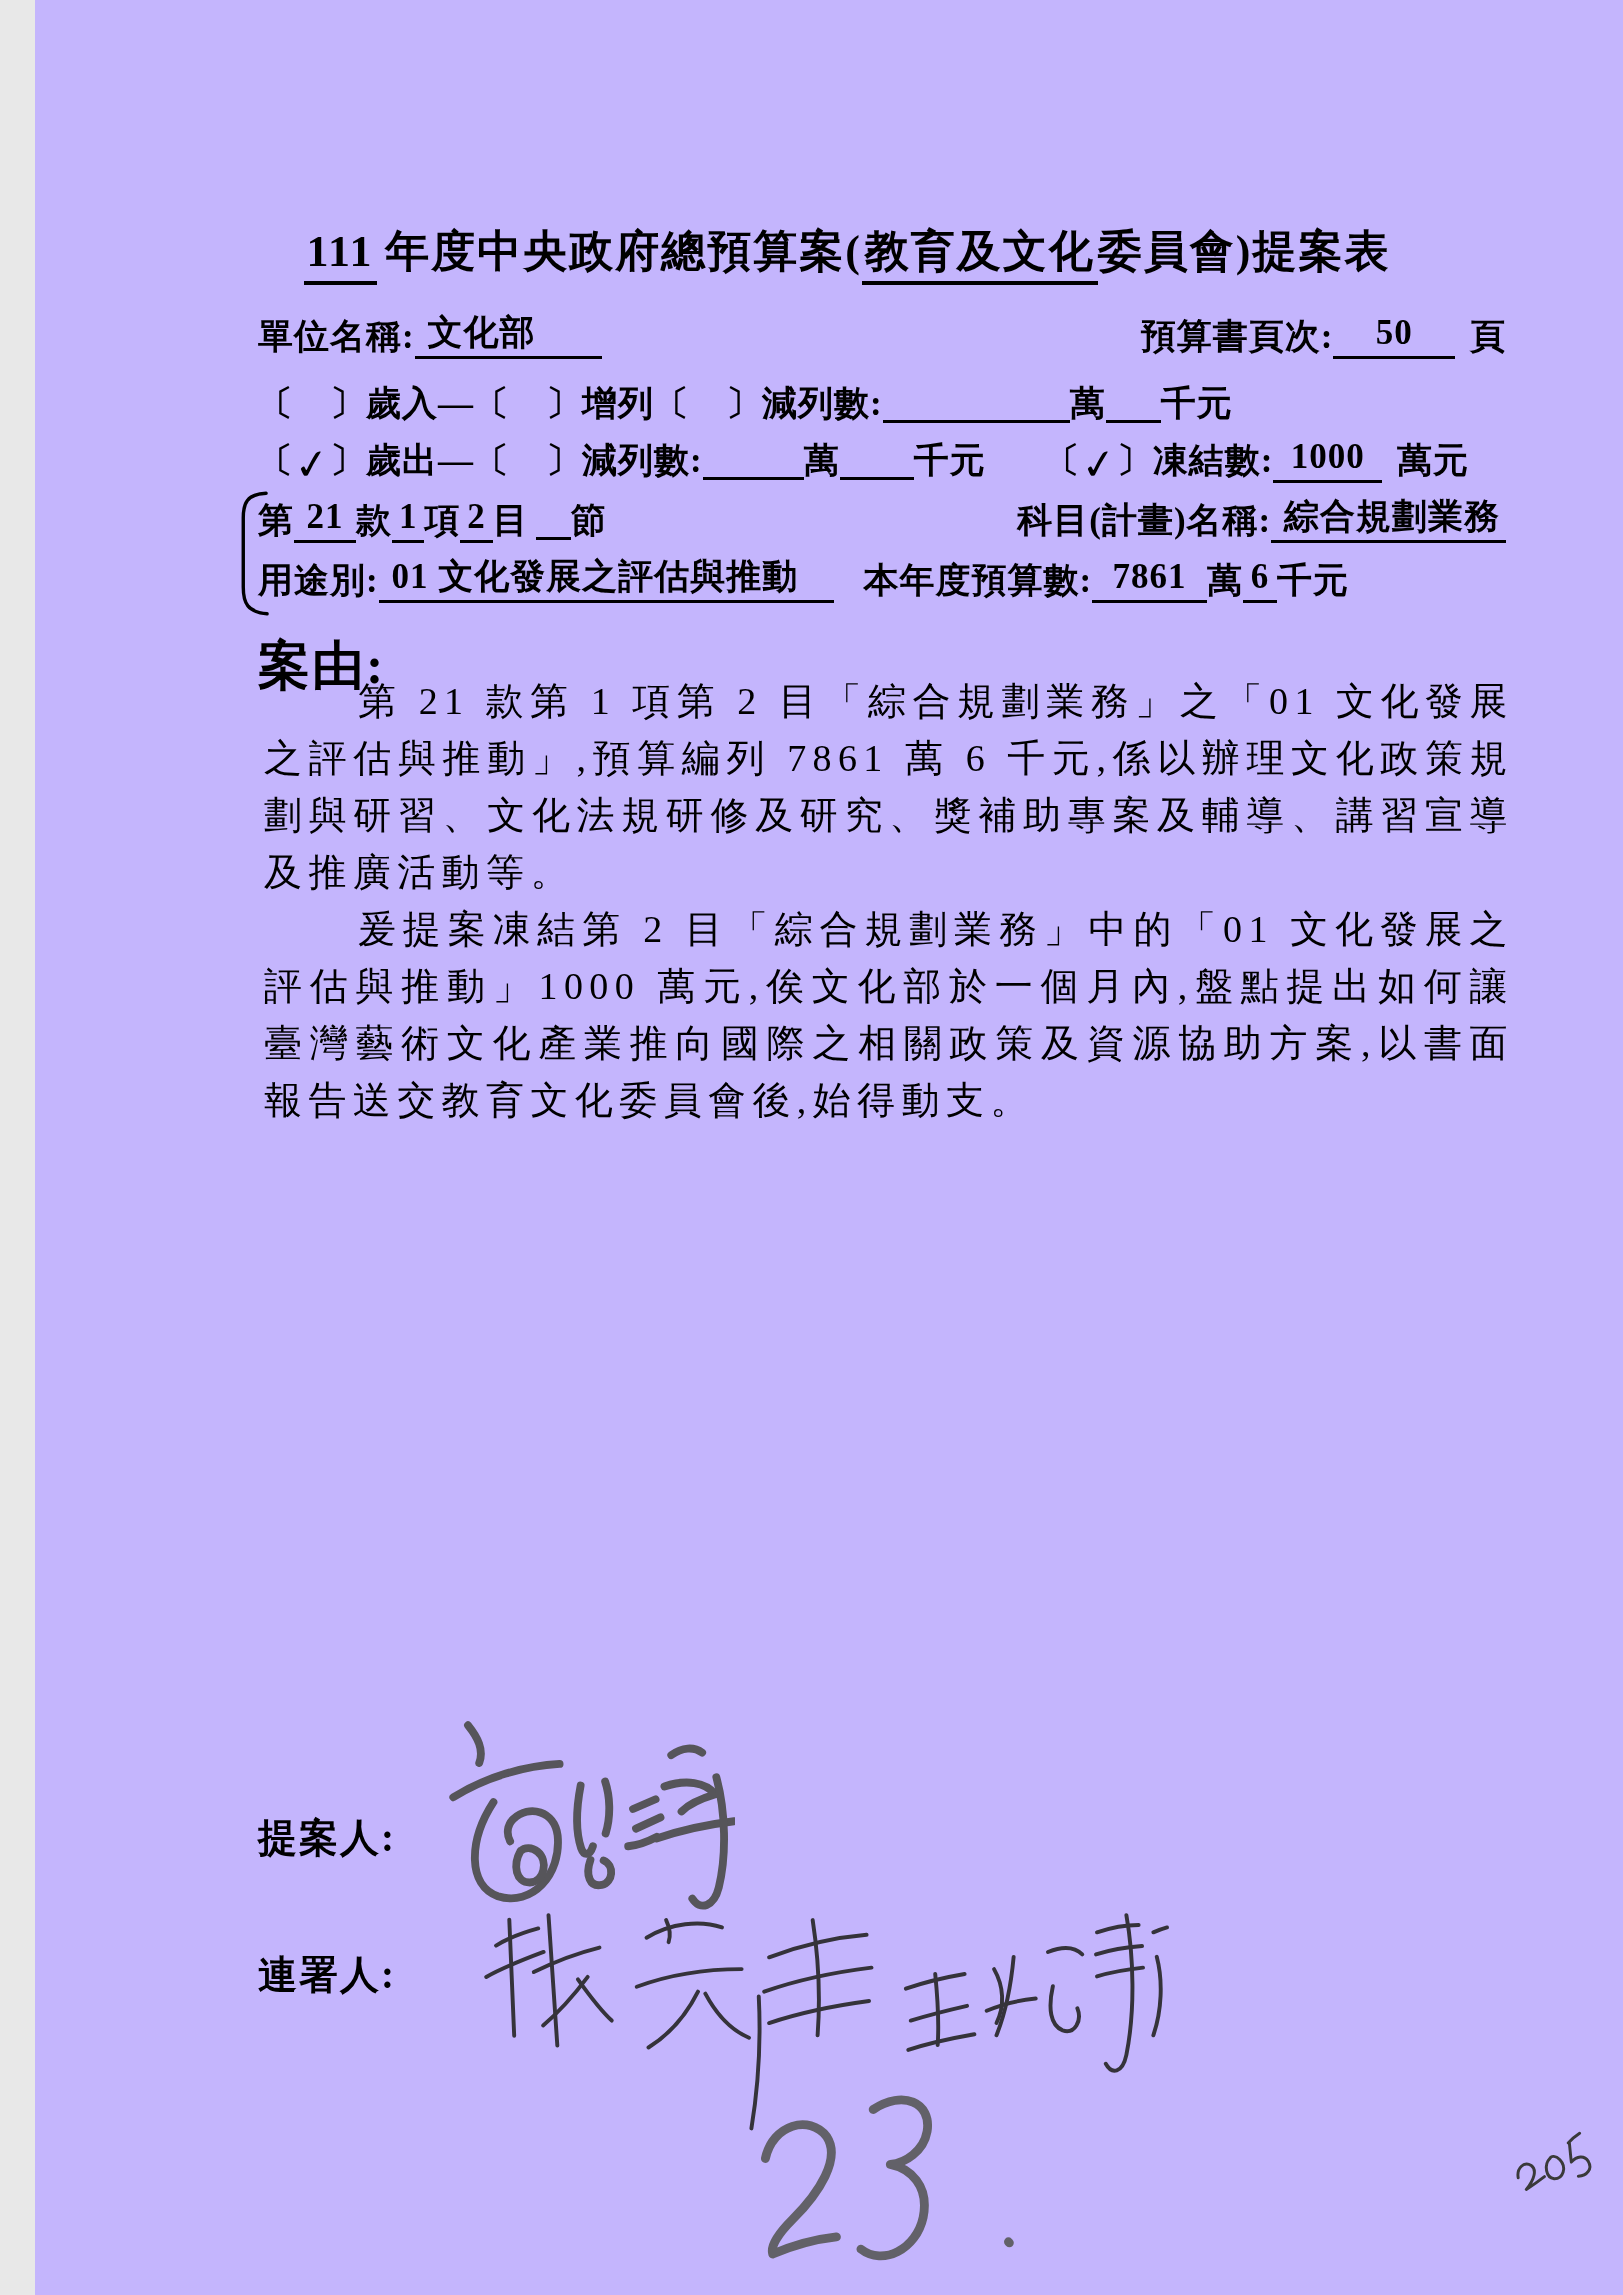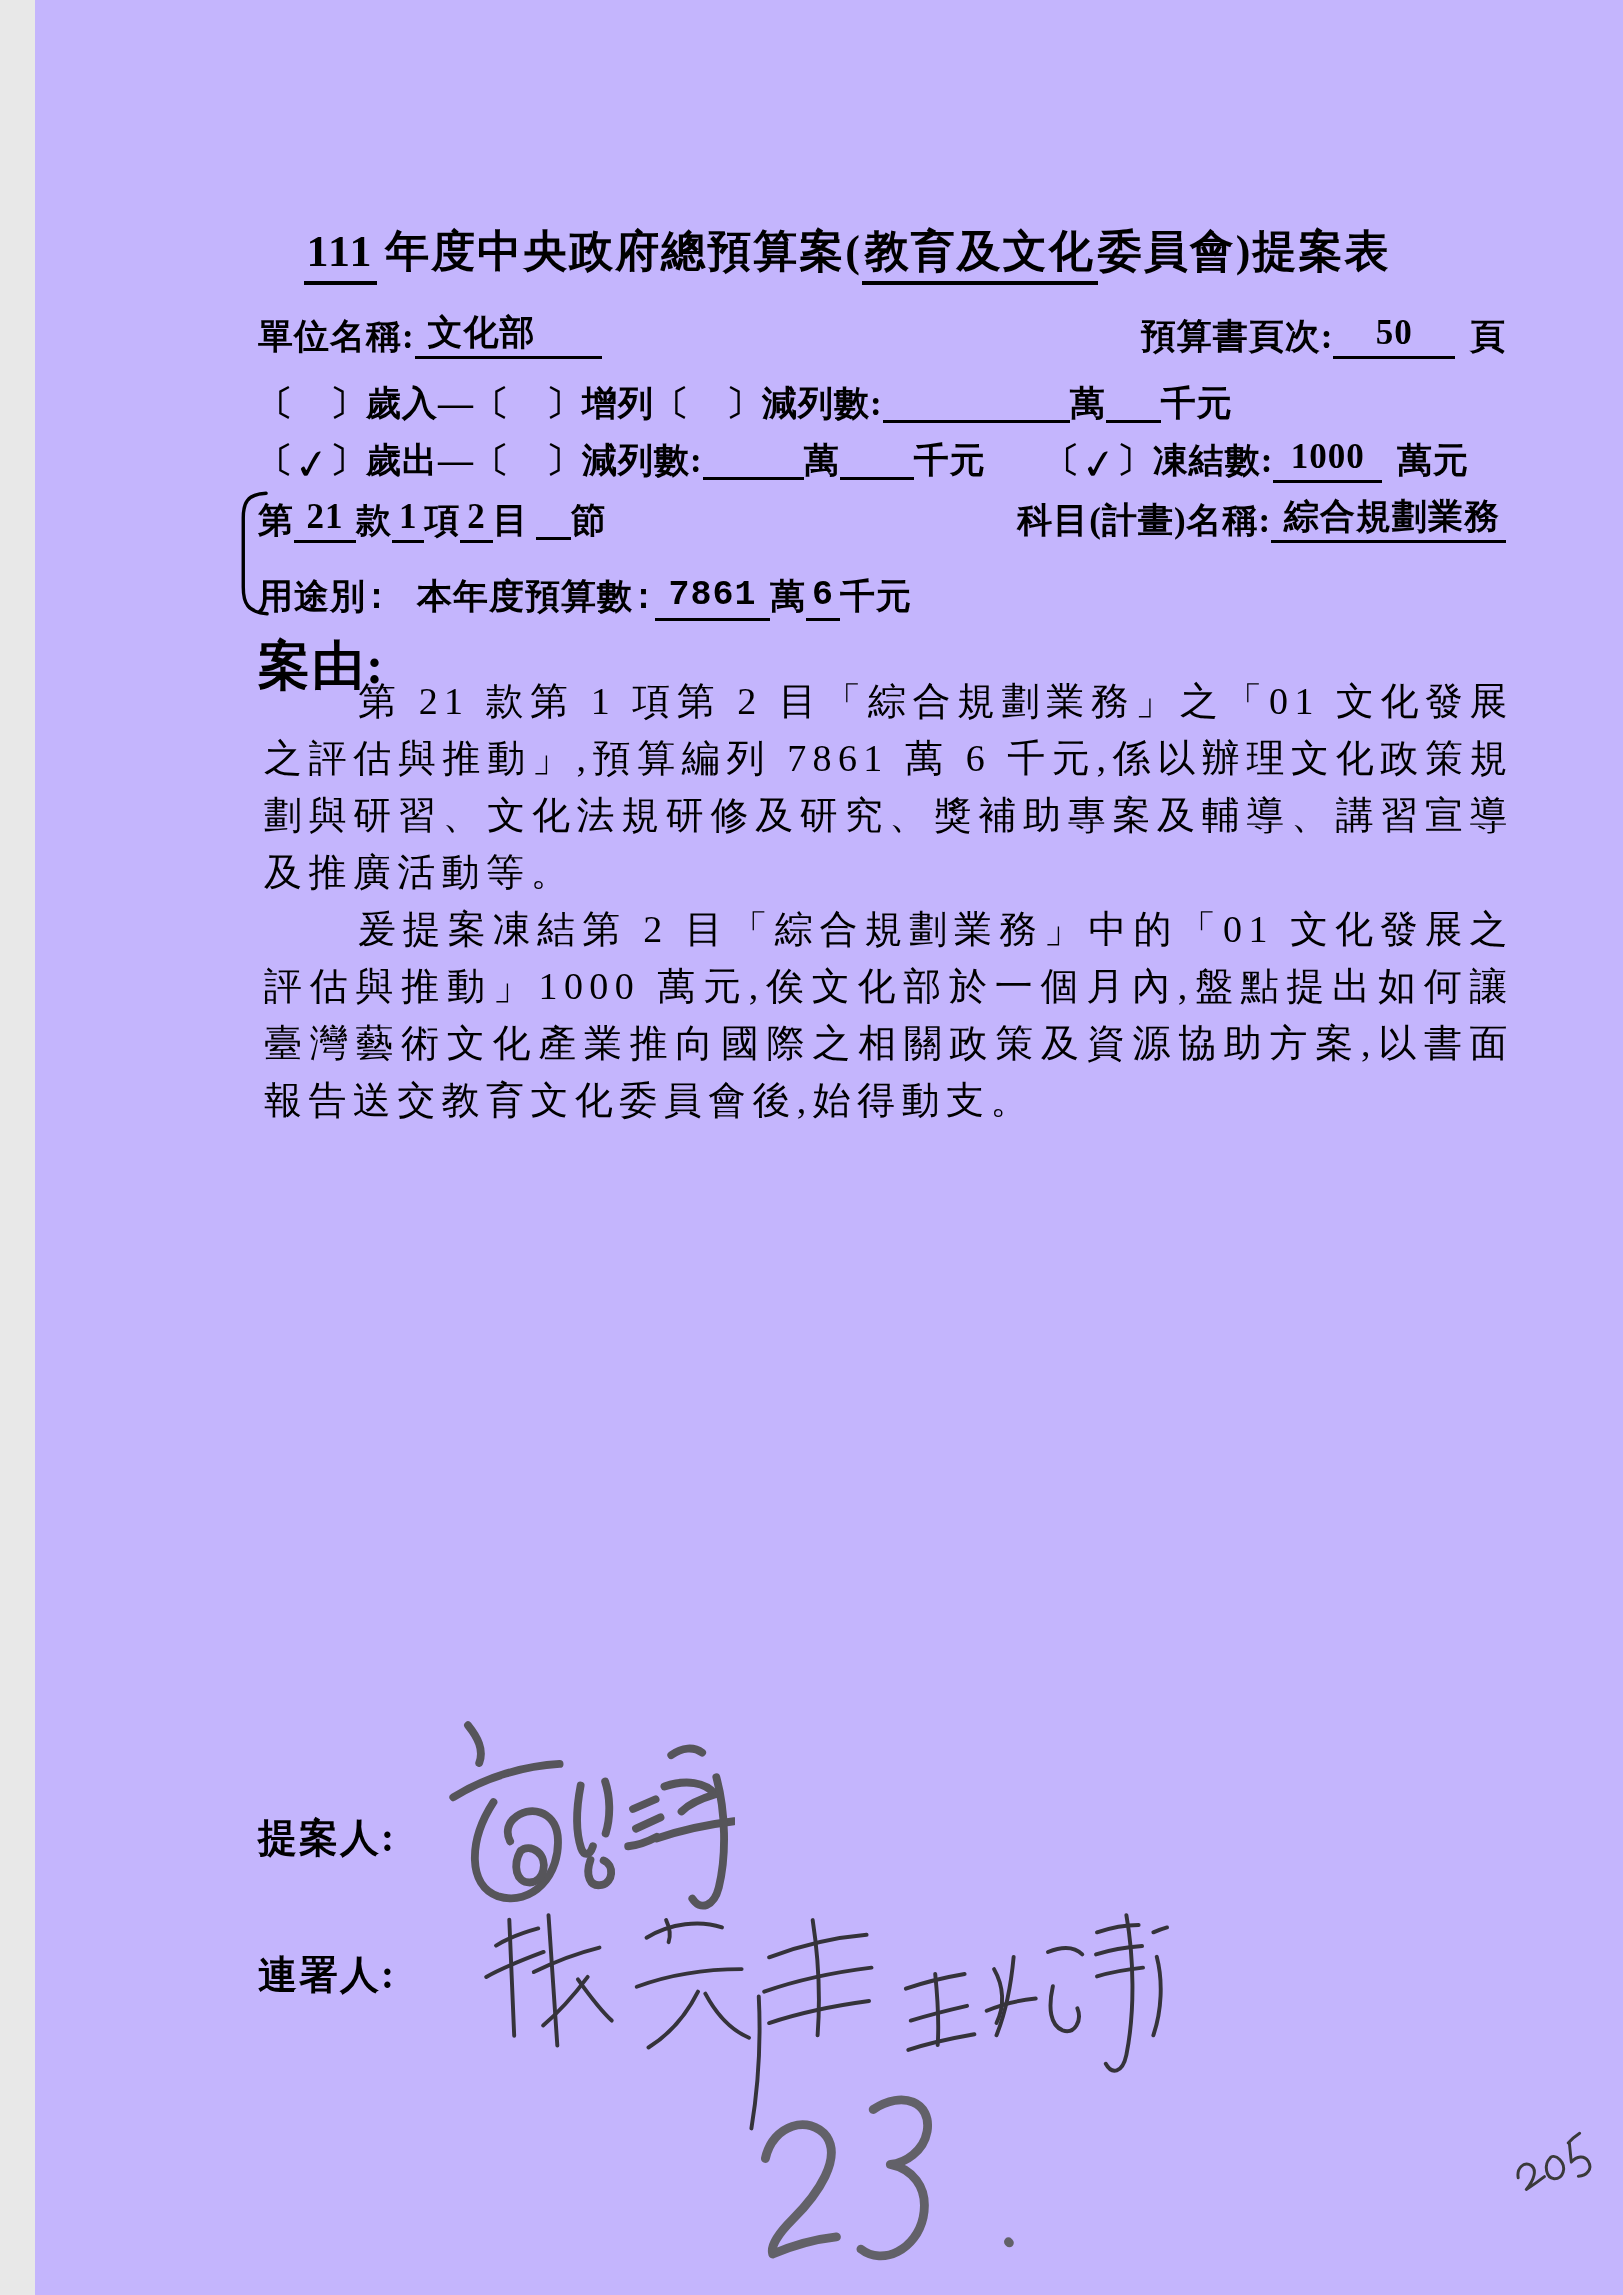--- a/index.html
+++ b/index.html
@@ -158,22 +158,23 @@
     <span class="u" style="width:28.4px;">1</span>
     <span>項</span>
     <span class="u" style="width:28.4px;">2</span>
     <span>目</span>
     <span class="blank" style="width:35px;margin-left:6.9px;"></span>
     <span>節</span>
     <span style="margin-left:auto;">科目(計畫)名稱:</span>
     <span class="u left" style="width:220px;">綜合規劃業務</span>
   </div>
 
-  <div class="frow" style="top:576px;font-family:Liberation Mono, monospace;">
+  <div class="frow" style="top:558px;">
     <span>用途別:</span>
+    <span class="u left" style="width:441px;">01 文化發展之評估與推動</span>
     <span class="gap-m"></span>
     <span>本年度預算數:</span>
     <span class="u" style="width:111px;">7861</span>
     <span>萬</span>
     <span class="u" style="width:30px;">6</span>
     <span>千元</span>
   </div>
 
   <div class="case-label">案由:</div>
   <div class="body-text">

